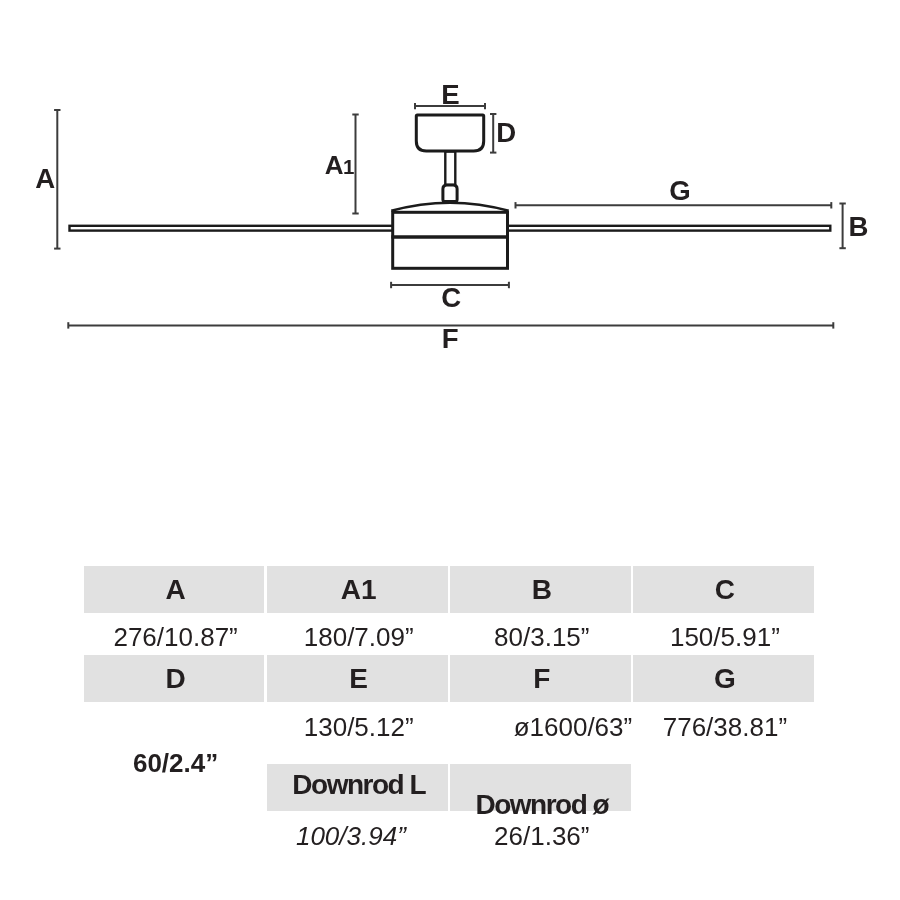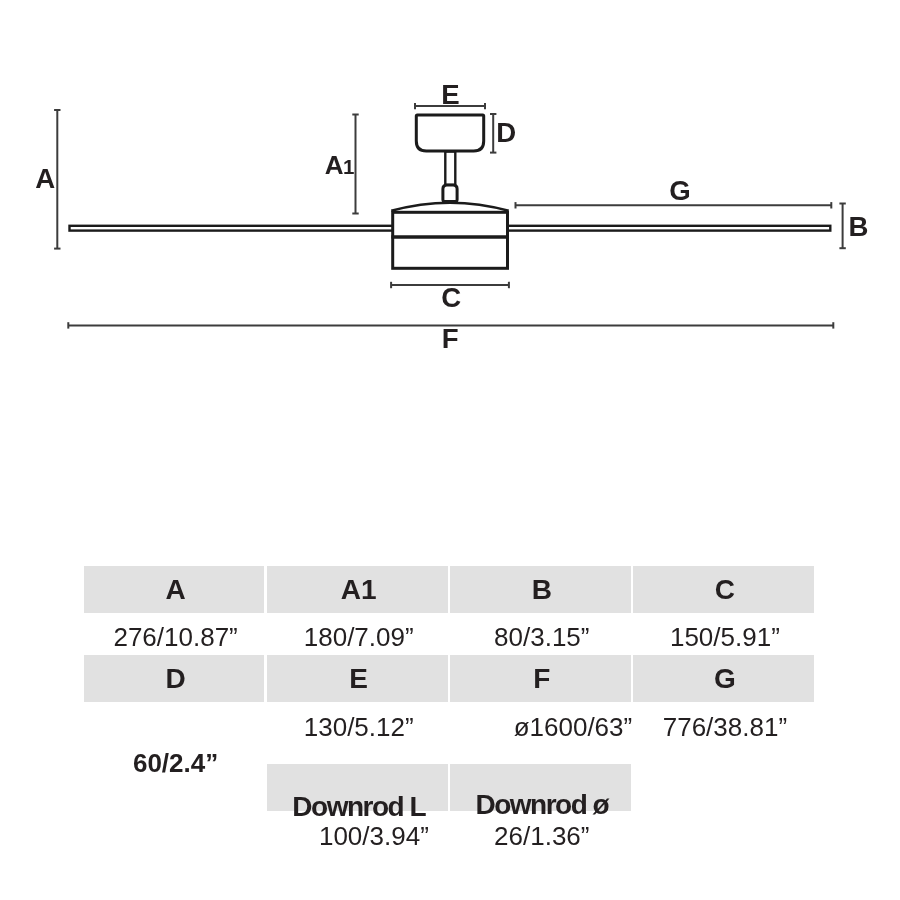--- a/index.html
+++ b/index.html
@@ -100,17 +100,17 @@
 <div class="htxt" style="left:449.9px;top:655px;width:180.8px;">F</div>
 <div class="htxt" style="left:633px;top:655px;width:180.8px;">G</div>
 
 <div class="vtxt" style="left:83.7px;top:748px;width:180.8px;font-weight:bold;">60/2.4”</div>
 <div class="vtxt" style="left:266.8px;top:712px;width:180.8px;">130/5.12”</div>
 <div class="vtxt" style="left:449.9px;top:712px;width:180.8px;text-align:right;">ø1600/63”</div>
 <div class="vtxt" style="left:633px;top:712px;width:180.8px;">776/38.81”</div>
 
 <div class="hcell" style="left:266.8px;top:764px;width:180.8px;"></div>
 <div class="hcell" style="left:449.9px;top:764px;width:180.8px;"></div>
-<div class="htxt" style="left:266.8px;top:764px;width:180.8px;letter-spacing:-1.5px;padding-top:22px;height:42px;line-height:42px;">Downrod L</div>
+<div class="htxt" style="left:266.8px;top:764px;width:180.8px;letter-spacing:-1.5px;padding-top:0;height:42px;line-height:42px;">Downrod L</div>
 <div class="htxt" style="left:449.9px;top:764px;width:180.8px;letter-spacing:-1.5px;padding-top:20px;height:42px;line-height:42px;">Downrod ø</div>
 
-<div class="vtxt" style="left:282px;top:821.2px;width:180.8px;">100/3.94”</div>
+<div class="vtxt" style="left:259px;top:821.2px;width:180.8px;font-style:italic;">100/3.94”</div>
 <div class="vtxt" style="left:449.9px;top:821.2px;width:180.8px;">26/1.36”</div>
 
 </body></html>

